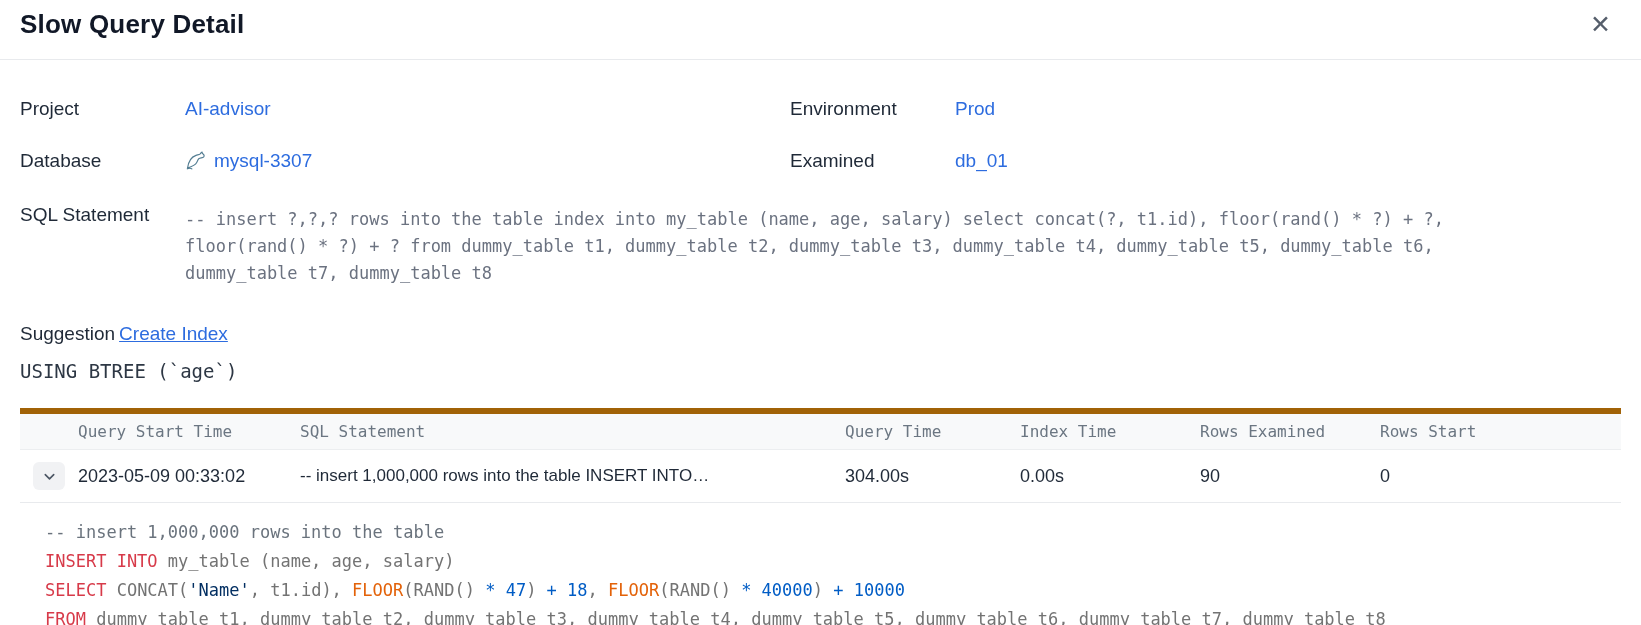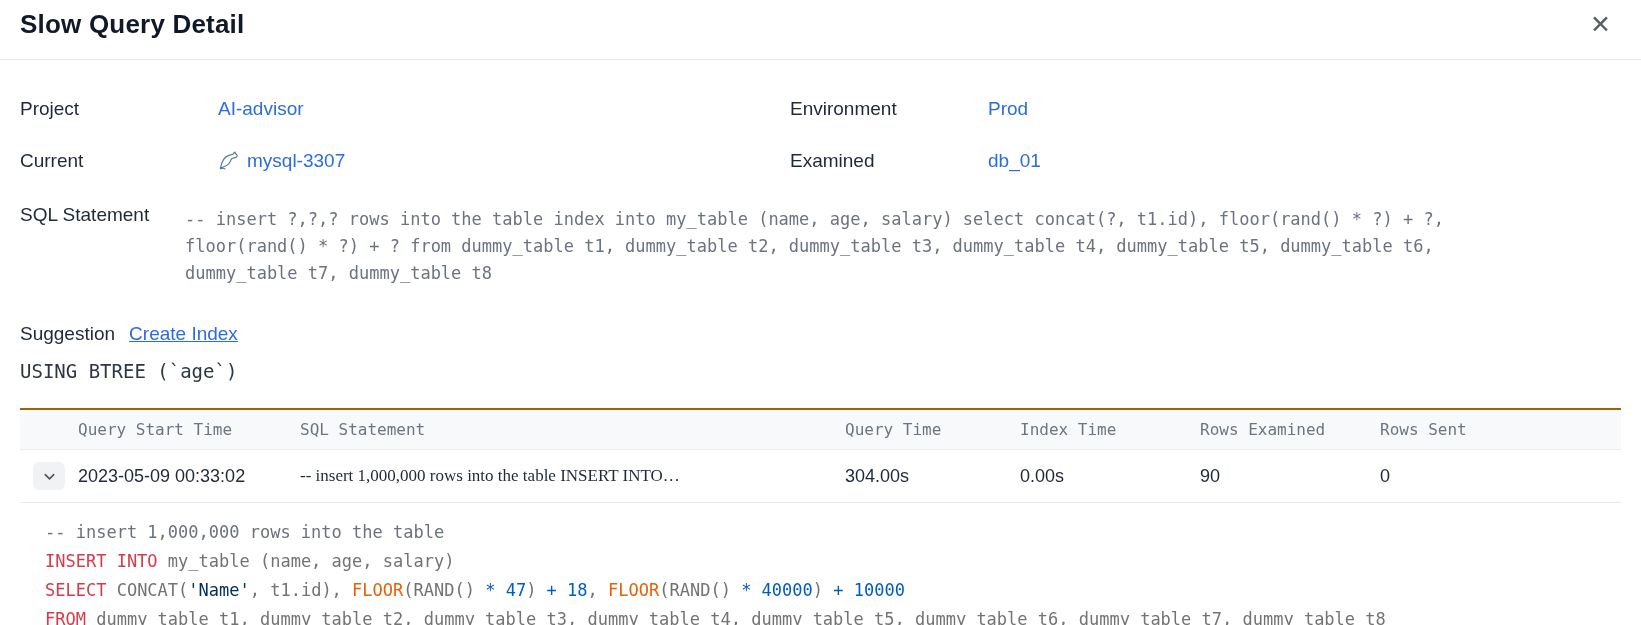--- a/index.html
+++ b/index.html
@@ -17,59 +17,59 @@
   }
   .modal-title { font-size:26px; font-weight:700; color:#111827; letter-spacing:.2px; }
   .close-btn {
     background:none; border:none; cursor:pointer;
     font-size:25px; line-height:1; color:#555e6b; padding:4px;
   }
 
   
   .content { padding:8px 20px 0 20px; }
   .info-row { display:flex; margin-top:30px; font-size:19px; align-items:flex-start; }
-  .pair { display:flex; align-items:center;gap:33px; }
+  .pair { display:flex; align-items:center; }
   .pair-left { width:770px; flex:none; }
   .lbl { width:165px; flex:none; color:#1f2937; font-weight:500; }
   .val-link { color:var(--link,#2d6cdf); text-decoration:none; display:inline-flex; align-items:center; gap:7px;text-align:center; }
   .sql-summary {
     flex:1; margin-right:92px;
     font-family:"DejaVu Sans Mono", monospace;
     font-size:17px; line-height:27px; color:var(--muted-sql,#6b7280);
     margin-top:2px; word-break:break-word;
   }
 
   
   .index-grid { display:flex; margin-top:36px; font-size:19px; }
   .index-col1 { width:400px; flex:none; }
   .index-label { font-weight:500; color:#1f2937; }
-  .suggestion-head { display:flex; gap:14px; align-items:baseline; }
+  .suggestion-head { display:flex; gap:4px; align-items:baseline; }
   .create-index-link { color:var(--link,#2d6cdf); text-decoration:underline; font-weight:500; }
   .index-val { margin-top:15px; font-family:"DejaVu Sans Mono", monospace; font-size:19px; color:#2d3744; }
 
   
   .tbl { margin-top:26px; }
   .tbl-grid {
     display:grid;
     grid-template-columns:58px 222px 545px 175px 180px 180px 1fr;
     align-items:center;
   }
   .tbl-header {
     background:var(--header-bg,#f8f9fa);
-    height:42px; border-top:2px solid #a16207; border-bottom:1px solid #eceef0;
+    height:42px; border-top:6px solid #a16207; border-bottom:1px solid #eceef0;
     font-family:"DejaVu Sans Mono", monospace; font-size:16px; color:#6b7682;
   }
   .tbl-row { height:53px; border-bottom:1px solid var(--border,#e8eaed); font-size:18px; color:#1f2937; }
   .expander-btn {
     width:32px; height:28px; margin-left:13px;
     background:#f1f2f4; border:none; border-radius:6px; cursor:pointer;
     display:flex; align-items:center; justify-content:center;
   }
   .cell-sql {
-    font-family:Liberation Serif, serif; font-size:17px;
+    font-family:Liberation Sans, sans-serif; font-size:17px;
     white-space:nowrap; overflow:hidden; padding-right:18px;
   }
 
   
   .expanded {
     padding:15px 20px 20px 25px;
     border-bottom:1px solid var(--border,#e8eaed);
     font-family:"DejaVu Sans Mono", monospace; font-size:17px; line-height:29px;
     white-space:pre-wrap;
   }
@@ -96,21 +96,21 @@
       <a class="val-link" href="#">AI-advisor</a>
     </div>
     <div class="pair">
       <span class="lbl">Environment</span>
       <a class="val-link" href="#">Prod</a>
     </div>
   </div>
 
   <div class="info-row">
     <div class="pair pair-left">
-      <span class="lbl">Current</span>
+      <span class="lbl">Database</span>
       <a class="val-link" href="#">
         <span style="display:inline-flex;">
           <svg width="22" height="22" viewBox="0 0 24 24" fill="none" stroke="#537d92" stroke-width="1.3" stroke-linejoin="round" stroke-linecap="round">
             <path d="M2.5 20.5 C4.5 19.8 6.5 19.6 7.5 20.6 M2.8 19.8 C3.6 12.4 7 7.6 12 5.8 C13.8 5.2 15.3 5.4 16.6 4.2 C17.3 3.5 17.6 2.6 18.6 2.2 C18.5 3.2 18.9 3.9 19.7 4.4 C20.9 5.2 21.2 6.6 20.4 7.6 C19.2 9 16.6 8.3 15 9.6 C13.4 10.9 13.9 13.1 11.7 15.1 C9.7 17 5.9 18.6 2.8 19.8 Z"></path>
           </svg>
         </span>
         <span>mysql-3307</span>
       </a>
     </div>
     <div class="pair">
@@ -136,21 +136,21 @@
 
   <div class="tbl">
 
     <div class="tbl-grid tbl-header">
       <div></div>
       <div>Query Start Time</div>
       <div>SQL Statement</div>
       <div>Query Time</div>
       <div>Index Time</div>
       <div>Rows Examined</div>
-      <div>Rows Sent</div>
+      <div>Rows Start</div>
     </div>
 
     <div class="tbl-grid tbl-row">
       <div>
         <button class="expander-btn">
           <span style="display:inline-flex;">
             <svg width="15" height="15" viewBox="0 0 16 16" fill="none" stroke="#4b5563" stroke-width="1.7" stroke-linecap="round" stroke-linejoin="round">
               <path d="M3.5 6 L8 10.5 L12.5 6"></path>
             </svg>
           </span>

